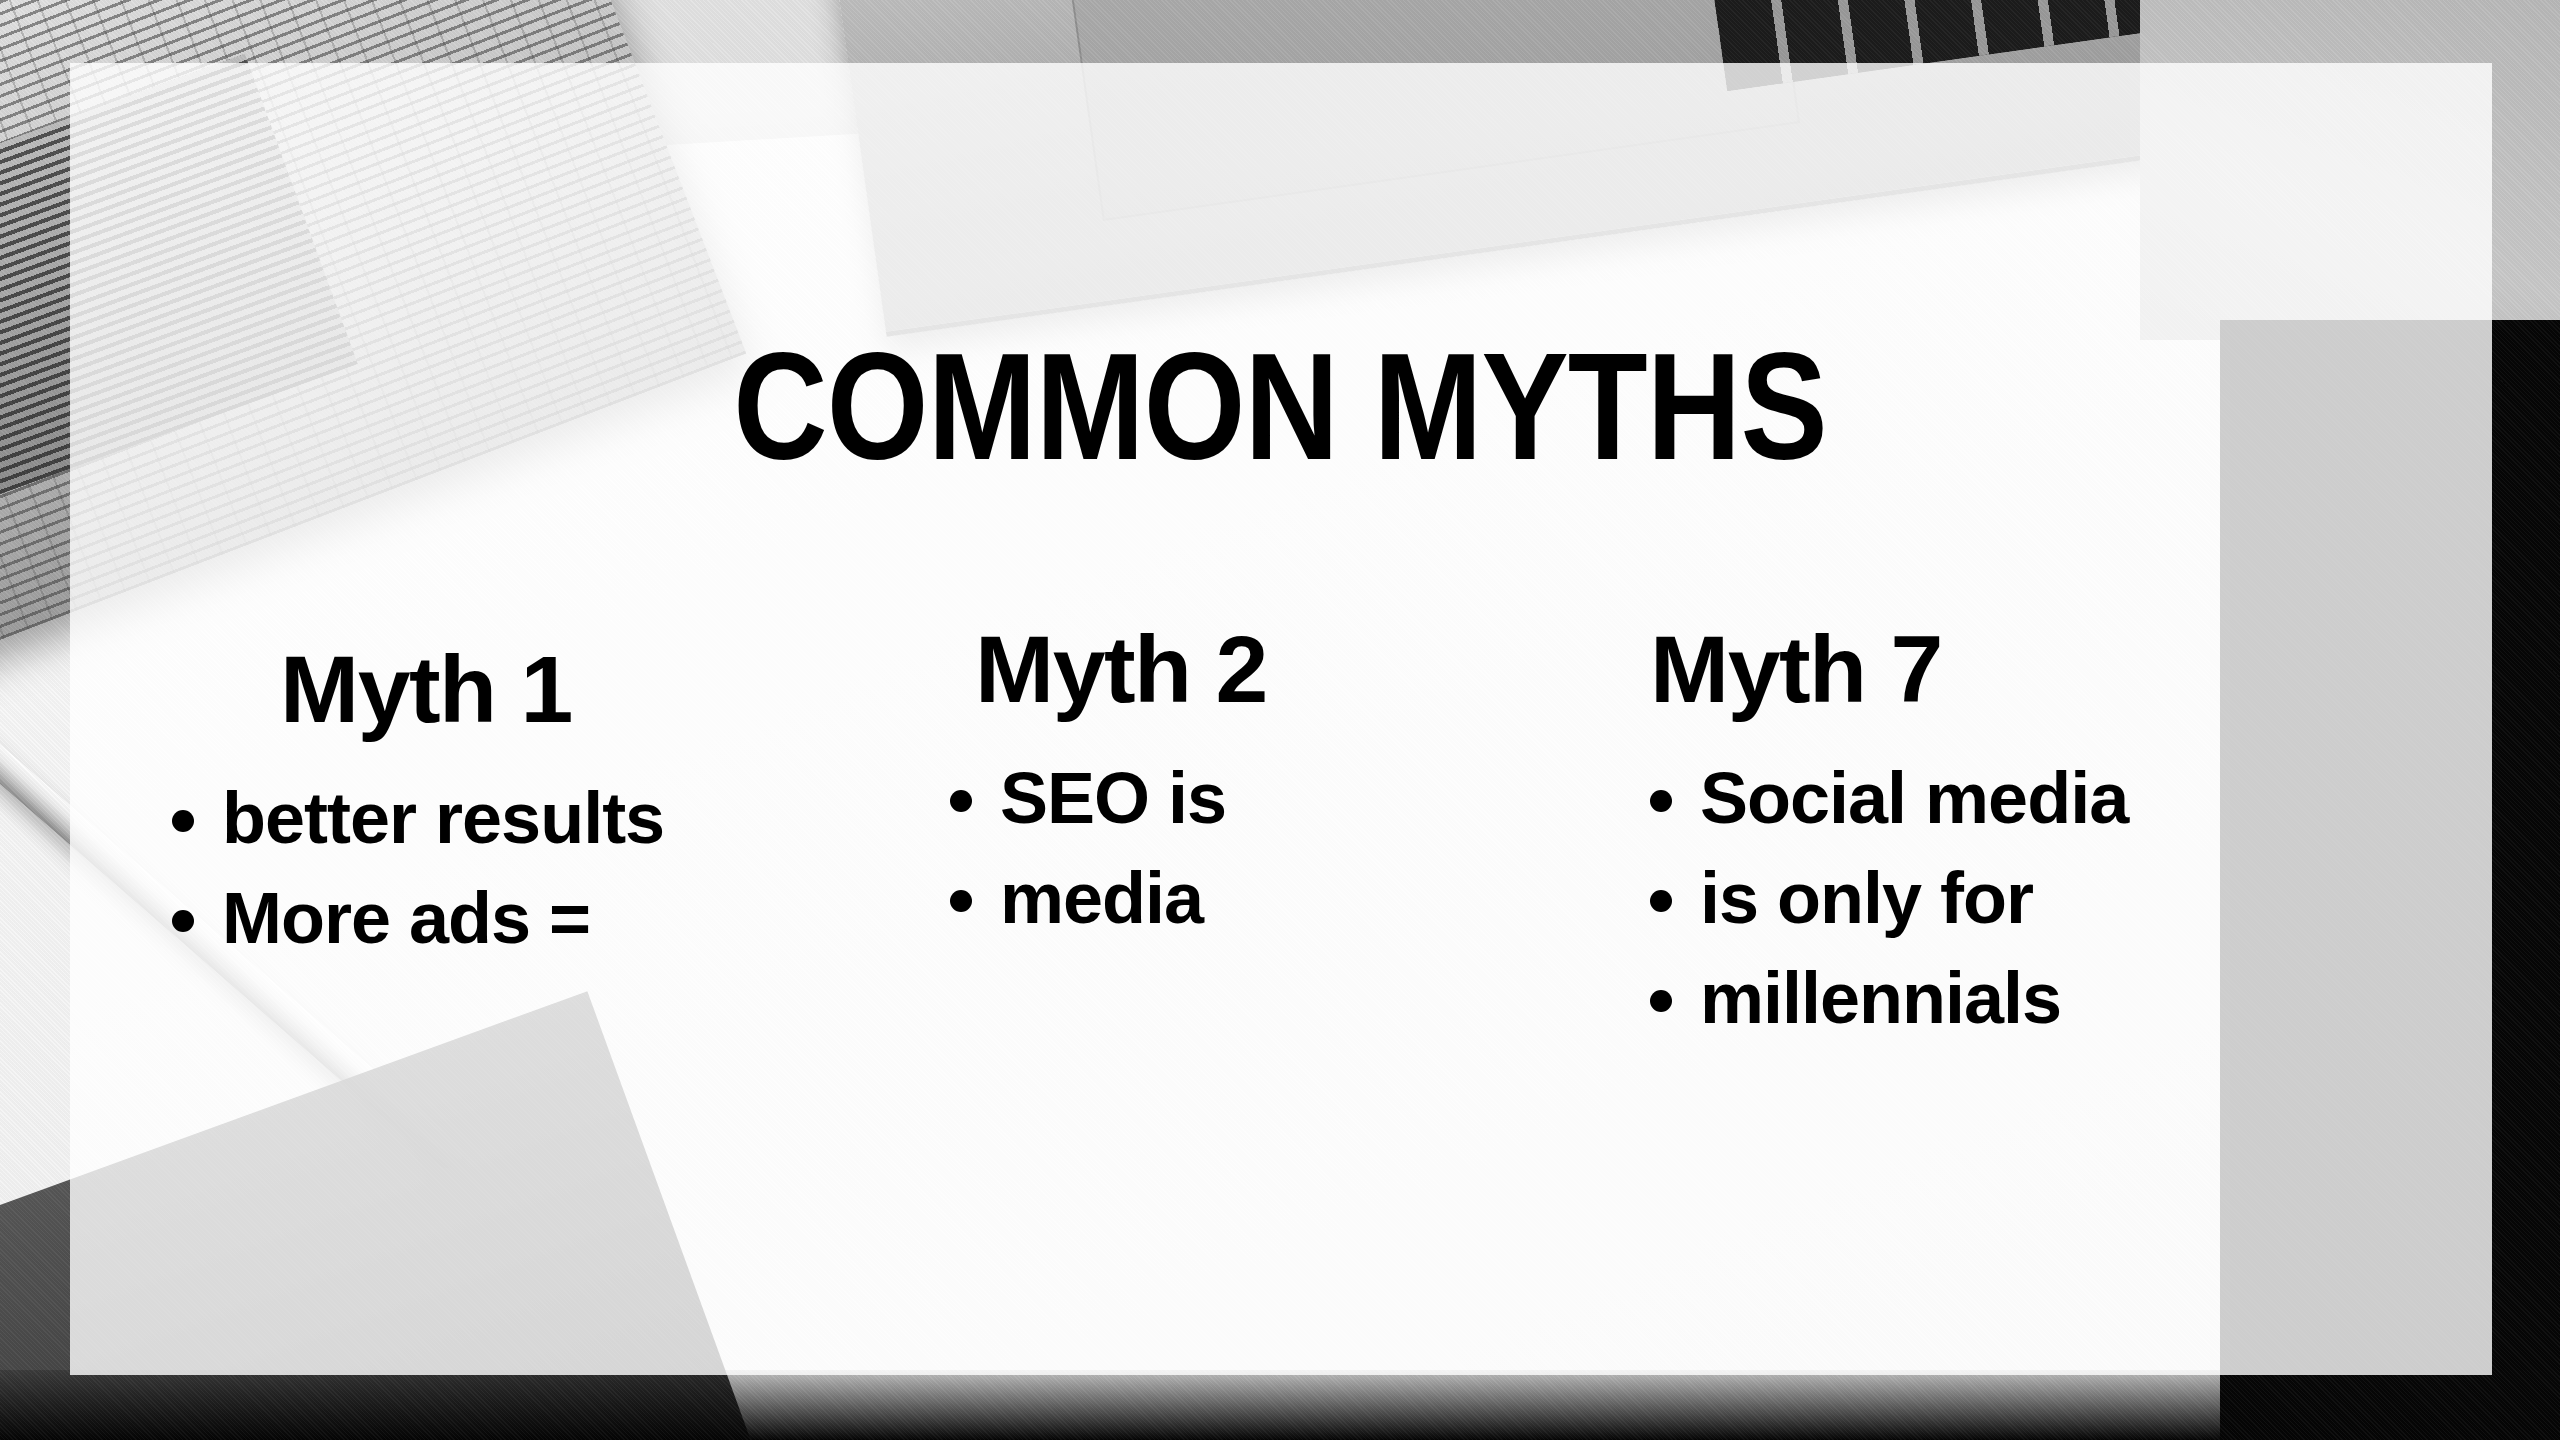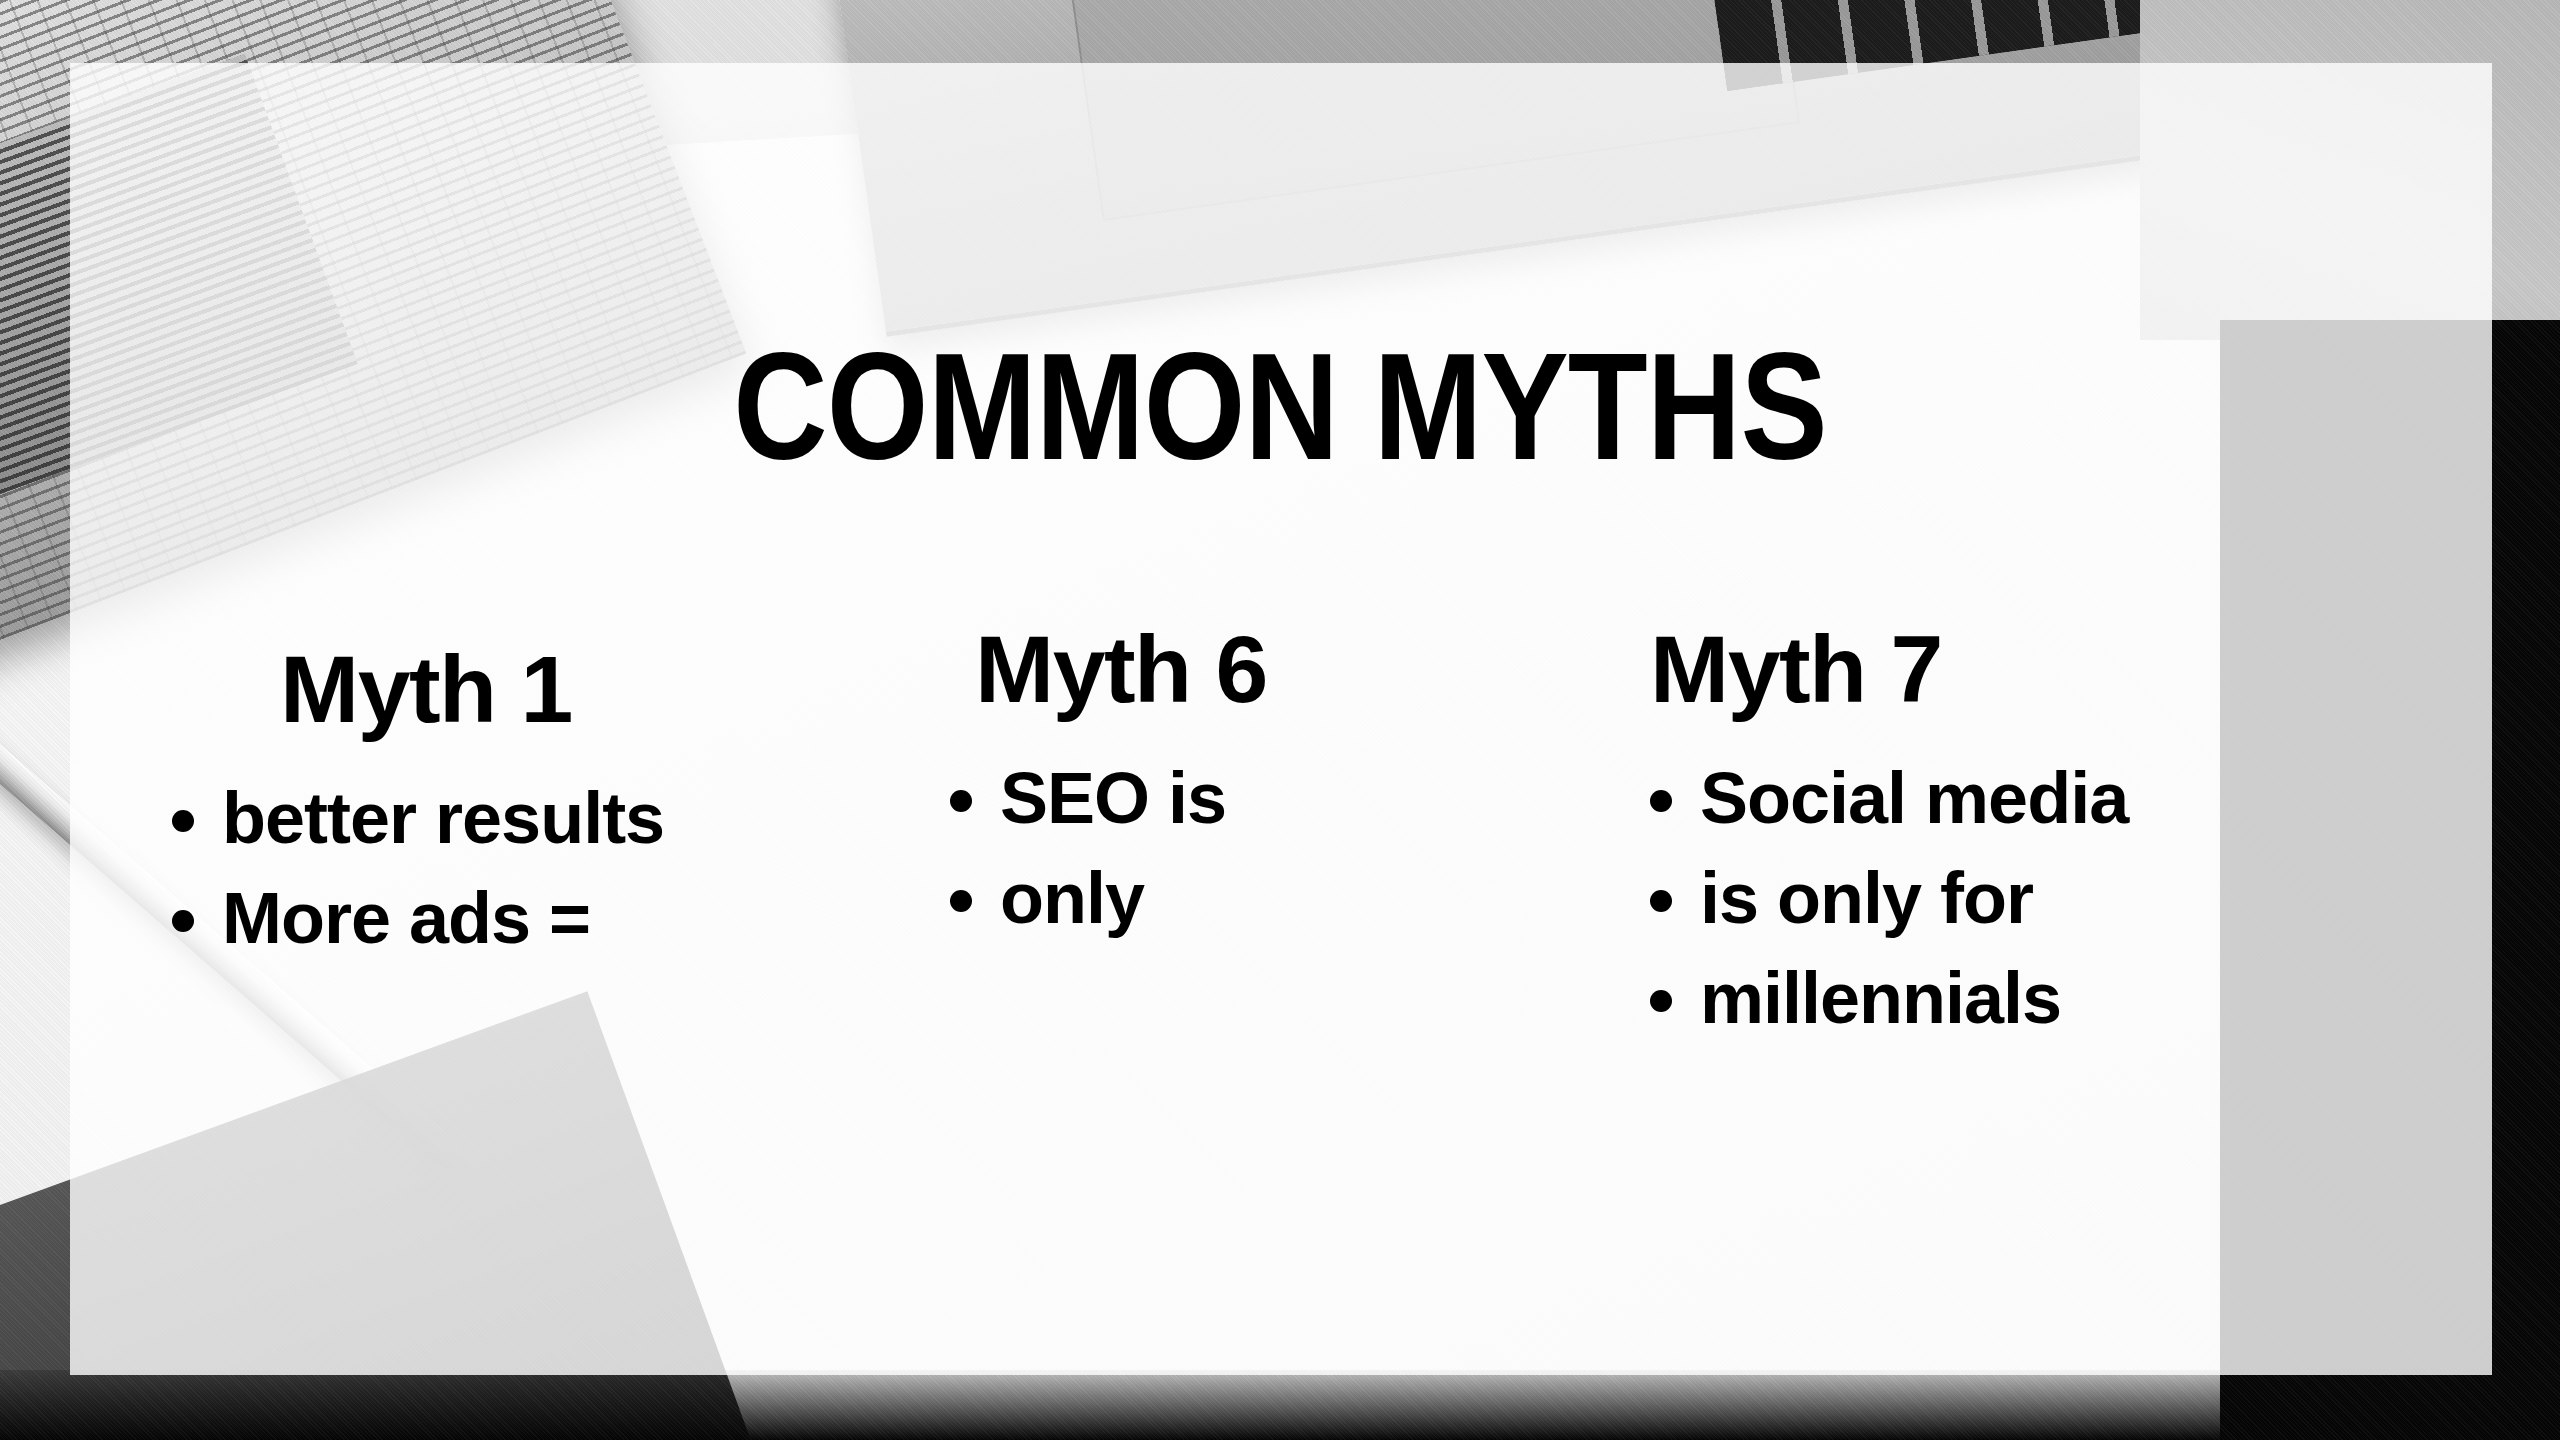--- a/index.html
+++ b/index.html
@@ -259,29 +259,29 @@
             <span>better results</span>
           </li>
           <li>
             <span class="dot"></span>
             <span>More ads =</span>
           </li>
         </ul>
       </div>
 
       <div class="col col-2">
-        <div class="col-head">Myth 6</div>
+        <div class="col-head">Myth 2</div>
         <ul class="bullets">
           <li>
             <span class="dot"></span>
             <span>SEO is</span>
           </li>
           <li>
             <span class="dot"></span>
-            <span>only</span>
+            <span>media</span>
           </li>
         </ul>
       </div>
 
       <div class="col col-3">
         <div class="col-head">Myth 7</div>
         <ul class="bullets">
           <li>
             <span class="dot"></span>
             <span>Social media</span>

